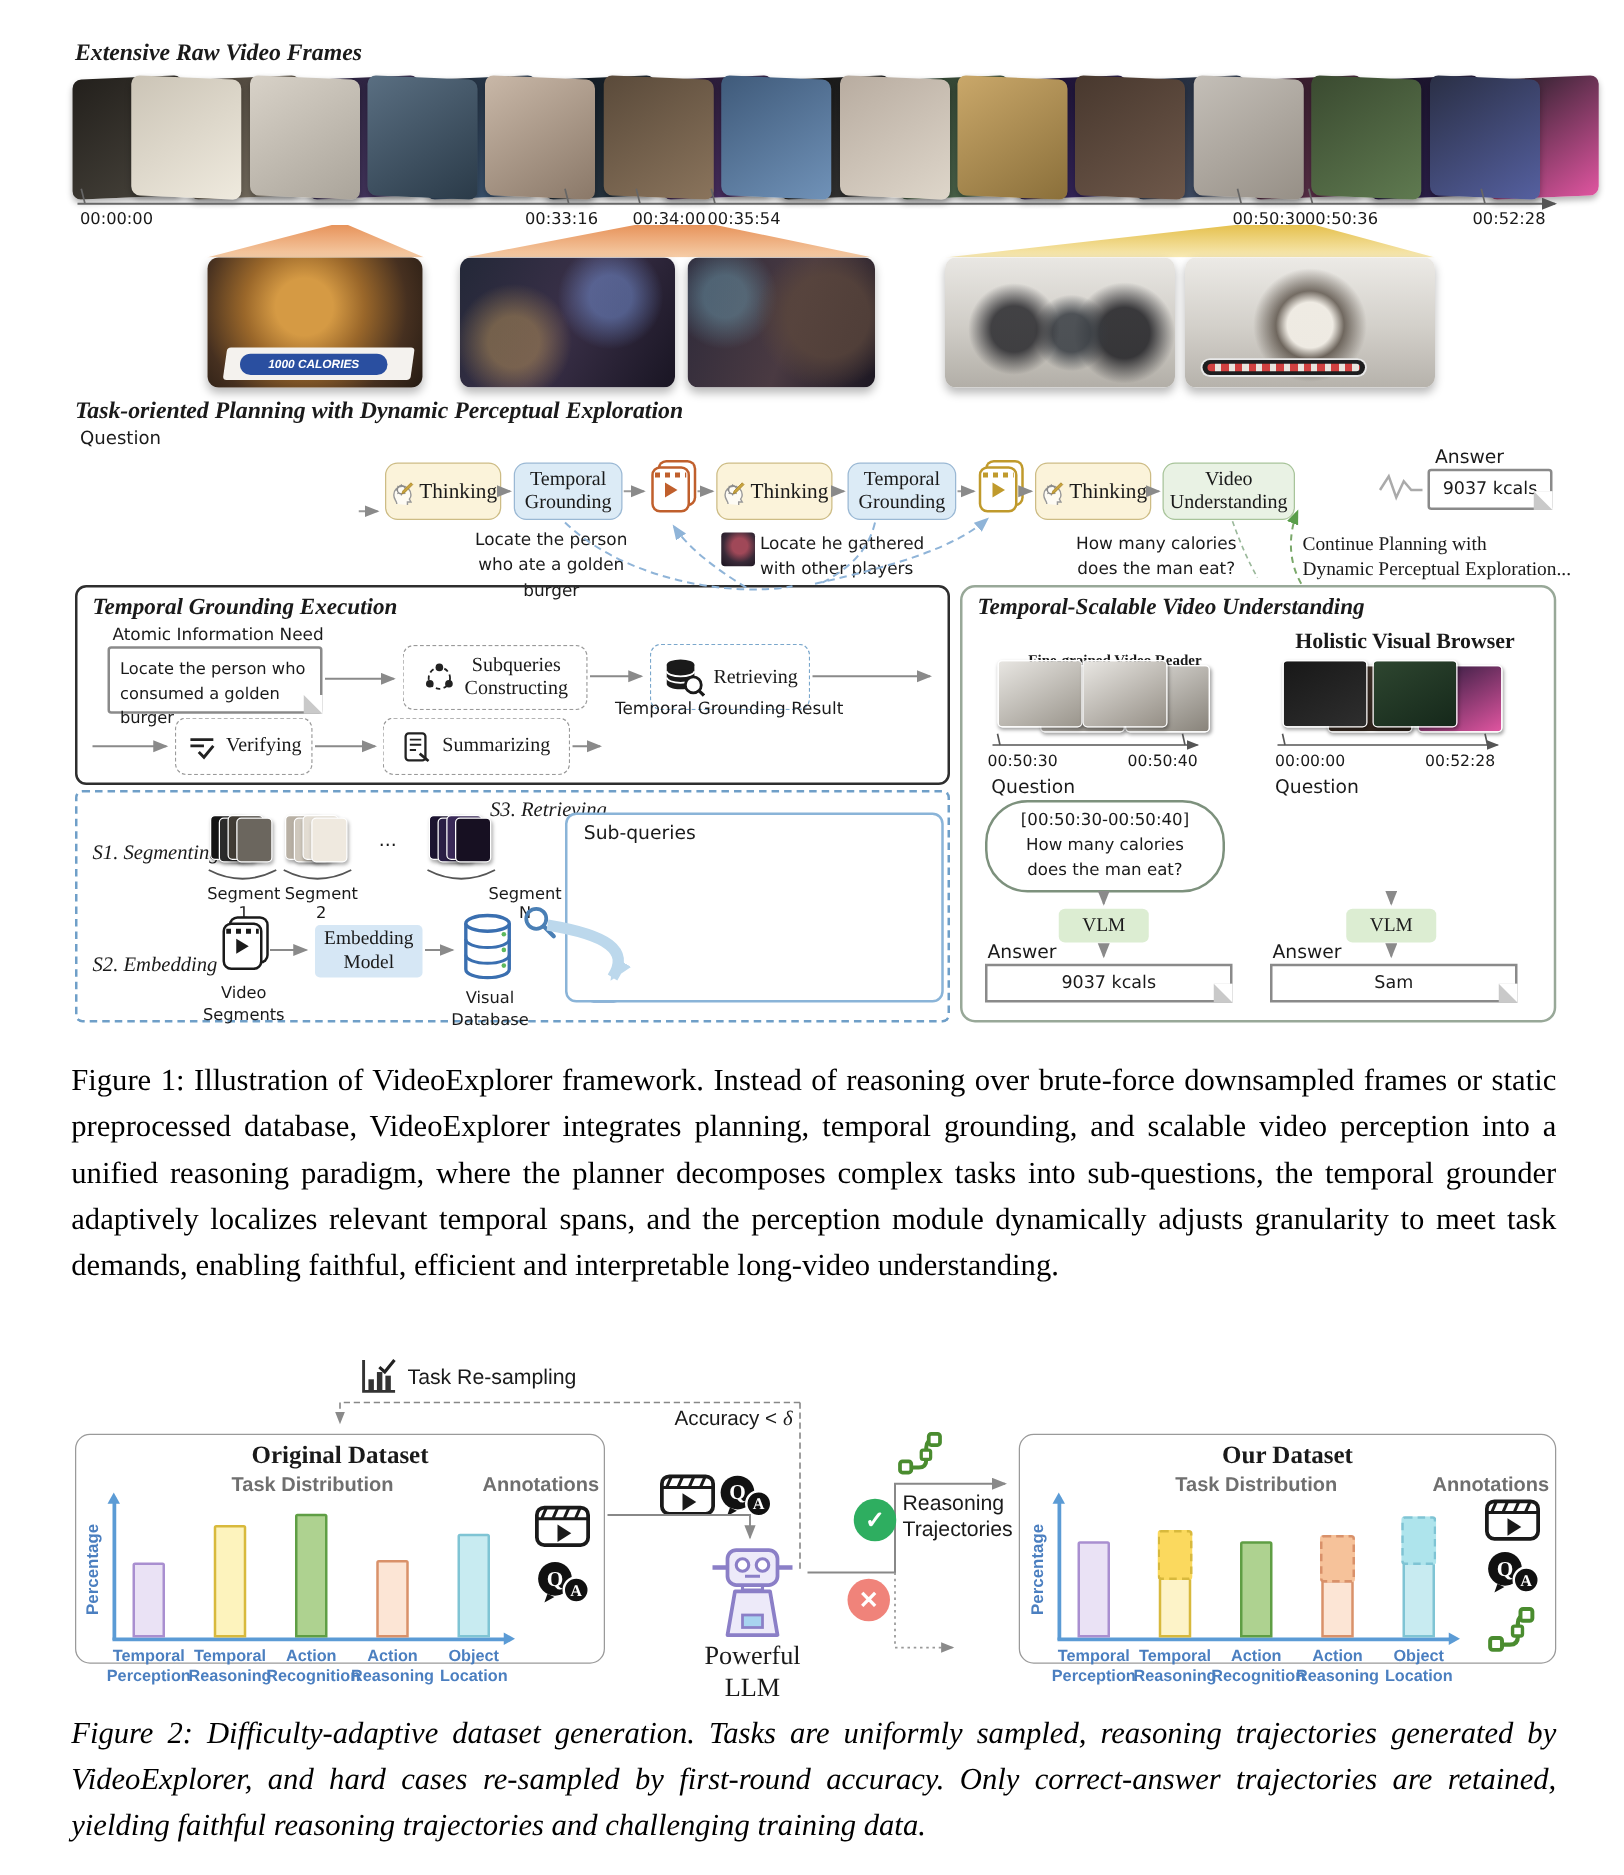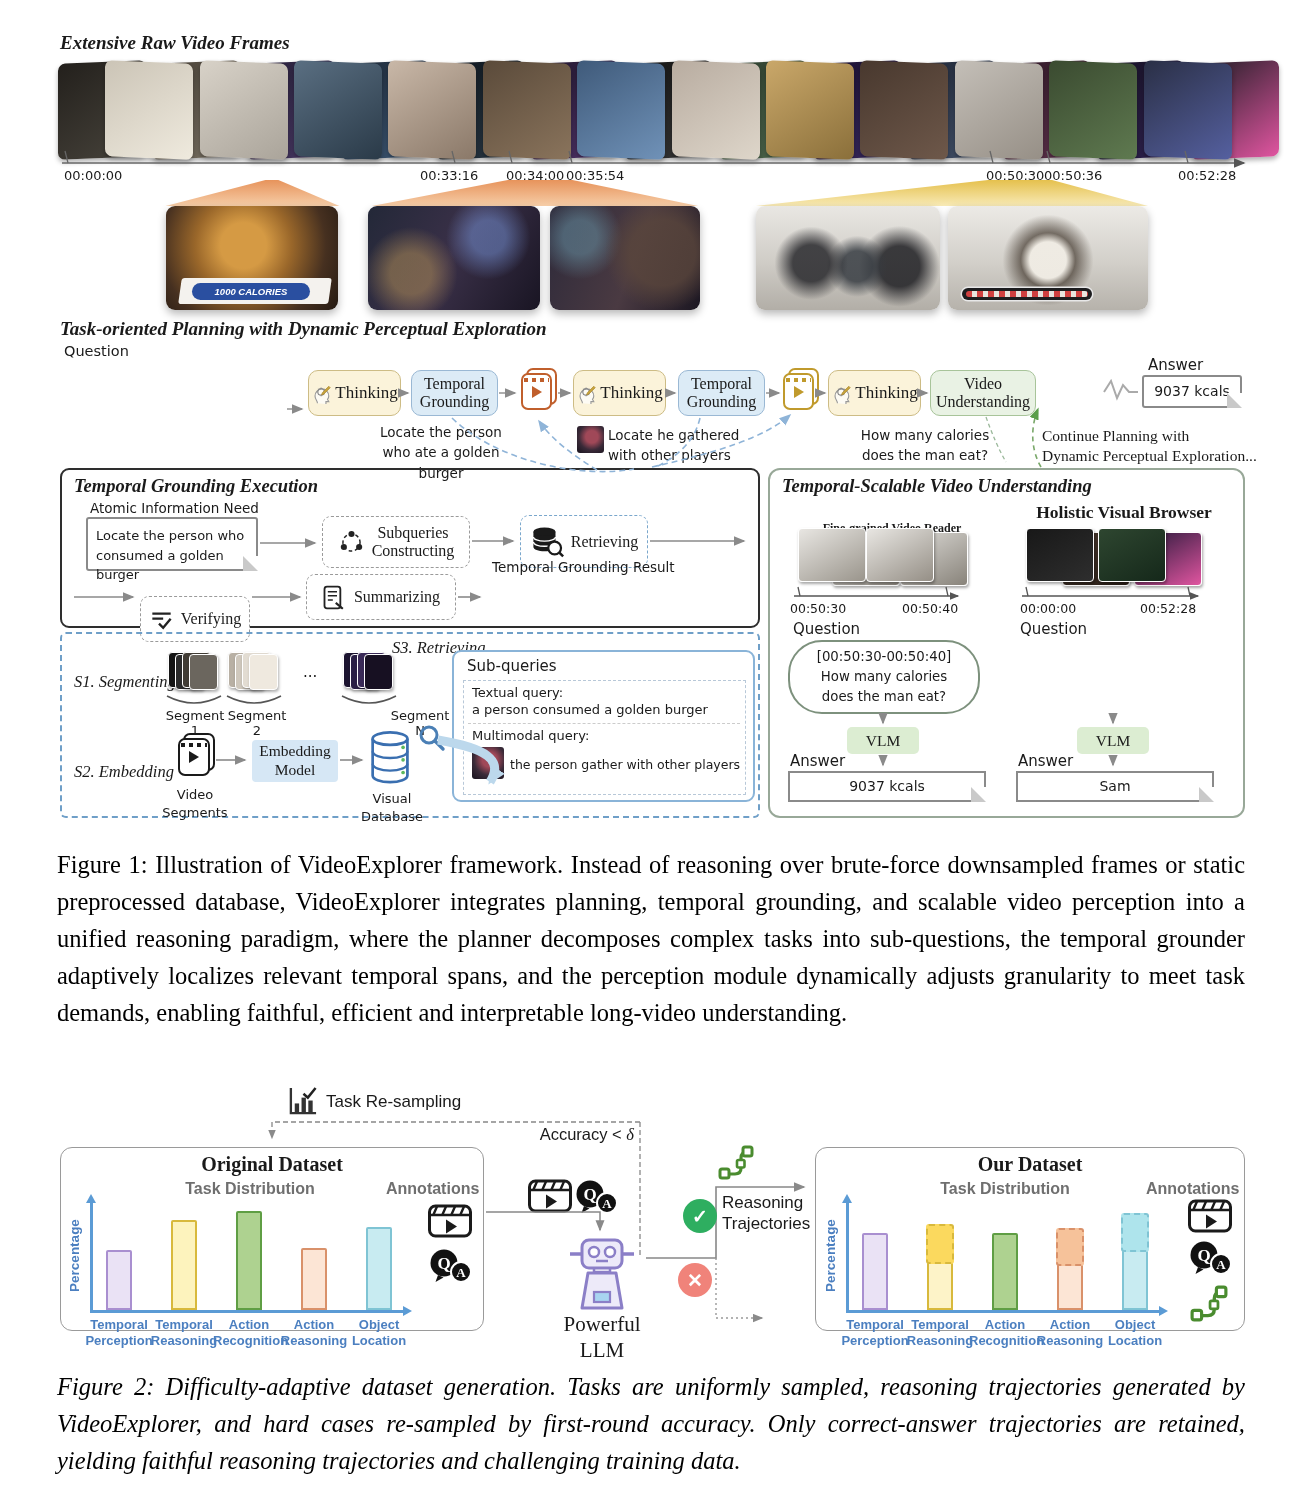--- a/index.html
+++ b/index.html
@@ -223,21 +223,21 @@
         <svg viewBox="0 0 40 40">
           <path d="M4 8 V26 c0 2.8 5.8 5 13 5 s13-2.2 13-5 V8" fill="#1a1a1a"></path>
           <ellipse cx="17" cy="8" rx="13" ry="5" fill="#1a1a1a"></ellipse>
           <path d="M4 14 c0 2.8 5.8 5 13 5 s13-2.2 13-5 M4 20 c0 2.8 5.8 5 13 5 s13-2.2 13-5" stroke="#fff" stroke-width="1.6" fill="none"></path>
           <circle cx="29" cy="27" r="7.5" fill="#fff" stroke="#1a1a1a" stroke-width="2.6"></circle>
           <path d="M34.5 32.5 L39 37" stroke="#1a1a1a" stroke-width="3"></path>
         </svg>
       </span>
     <span>Retrieving</span>
   </div>
-  <div class="step" style="left:140px;top:596px;width:110px;height:46px;">
+  <div class="step" style="left:140px;top:574px;width:110px;height:46px;">
     <span class="icon-slot" style="position:relative;width:25px;height:25px;">
         <svg viewBox="0 0 30 30">
           <path d="M4 8 H26 M4 14 H17" stroke="#222" stroke-width="2.6"></path>
           <path d="M12 20 l5 5 9-11" fill="none" stroke="#222" stroke-width="2.8"></path>
         </svg>
       </span>
     <span>Verifying</span>
   </div>
   <div class="step" style="left:306px;top:574px;width:150px;height:46px;">
     <span class="icon-slot" style="position:relative;width:25px;height:25px;">
@@ -310,29 +310,20 @@
   <span class="icon-slot" style="left:418px;top:724px;width:28px;height:28px;">
       <svg viewBox="0 0 28 28">
         <circle cx="11" cy="11" r="8" fill="none" stroke="#4a7fb5" stroke-width="3"></circle>
         <path d="M17 17 L25 25" stroke="#4a7fb5" stroke-width="3.4" stroke-linecap="round"></path>
       </svg>
     </span>
   <span class="vstack" style="--c:#3a6fb0;left:468px;top:766px;width:30px;height:36px;"></span>
 
   <div class="abs" style="left:452px;top:650px;width:303px;height:152px;border:2px solid #8ab4d8;border-radius:9px;background:#fff;box-sizing:border-box;">
     <div class="hand" style="position:absolute;left:13px;top:5px;font-size:15px;">Sub-queries</div>
-    <div style="position:absolute;left:9px;top:28px;width:283px;height:115px;border:1.5px dashed #b8c8d8;box-sizing:border-box;">
-      <div class="hand" style="position:absolute;left:8px;top:4px;font-size:13px;">Textual query:</div>
-      <div class="hand" style="position:absolute;left:8px;top:21px;font-size:13px;">a person consumed a golden burger</div>
-      <div style="position:absolute;left:4px;top:42px;width:272px;border-top:1.5px dashed #ccc;"></div>
-      <div class="hand" style="position:absolute;left:8px;top:47px;font-size:13px;">Multimodal query:</div>
-      <div style="position:absolute;left:8px;top:66px;width:32px;height:32px;border-radius:3px;
-           background:radial-gradient(circle at 55% 40%,#a04858 0 28%,#3a2a38 60%,#17121d);"></div>
-      <div class="hand" style="position:absolute;left:46px;top:76px;width:232px;font-size:12.5px;">the person gather with other players</div>
-    </div>
   </div>
 
   <div class="abs" style="left:768px;top:468px;width:477px;height:350px;border:2px solid #98a898;border-radius:12px;box-sizing:border-box;">
     <div class="panel-title" style="position:absolute;left:12px;top:6px;">Temporal-Scalable Video Understanding</div>
   </div>
   <div class="abs serif ctr" style="left:784px;top:502px;width:216px;font-weight:bold;font-size:12px;margin-top:19px;">Fine-grained Video Reader</div>
   <div class="abs serif ctr" style="left:1014px;top:502px;width:220px;font-weight:bold;font-size:17.5px;">Holistic Visual Browser</div>
   <div class="abs" id="reader-frames" style="left:798px;top:528px;width:200px;height:60px;">
       <div class="minif" style="left: 0px; top: 0px; width: 66px; height: 52px; background: linear-gradient(150deg, rgb(232, 230, 226), rgb(154, 149, 140)); z-index: 4;"></div>
       <div class="minif" style="left: 34px; top: 4px; width: 66px; height: 52px; background: linear-gradient(150deg, rgb(228, 226, 222), rgb(143, 138, 130)); z-index: 3;"></div>

